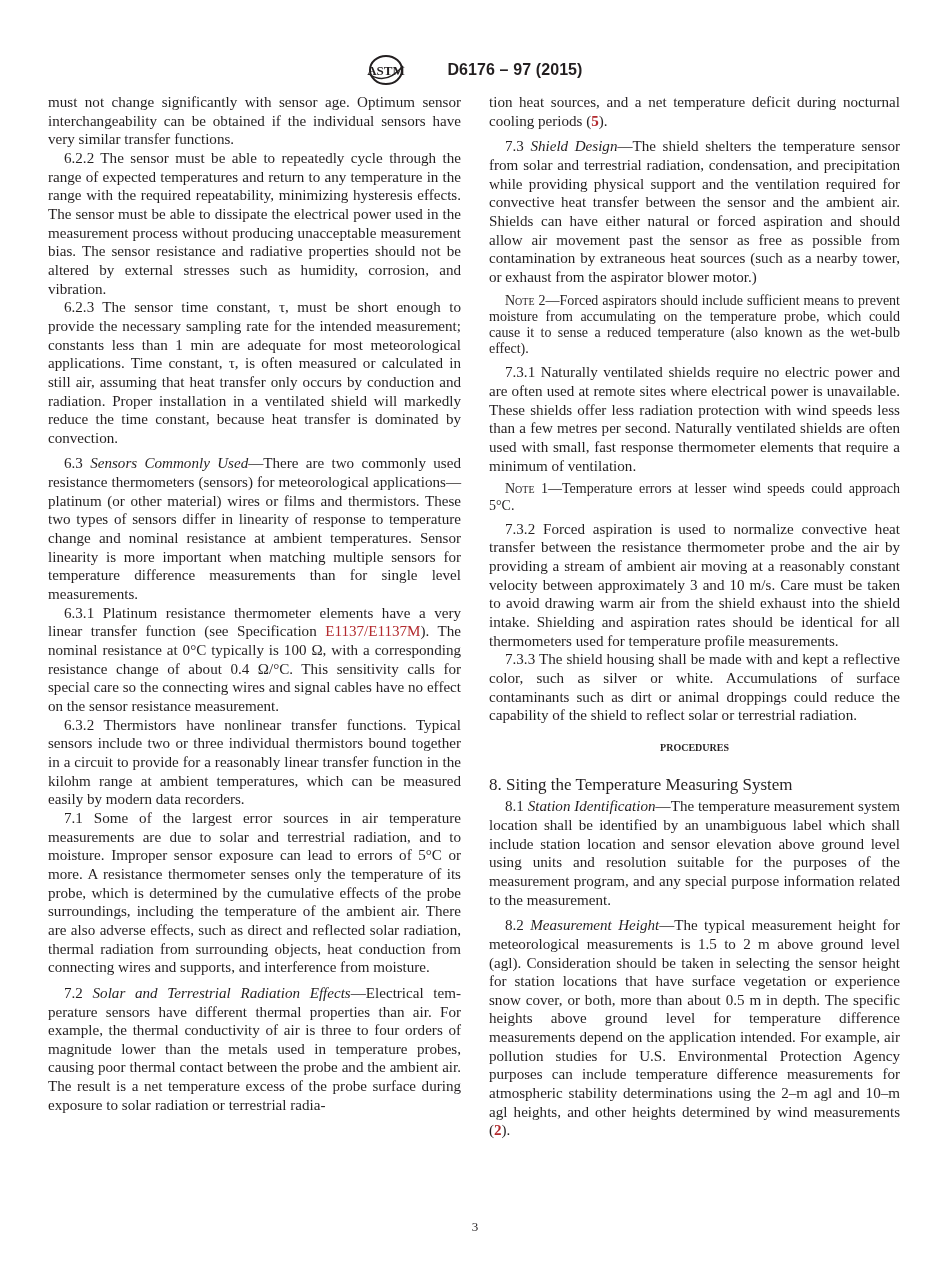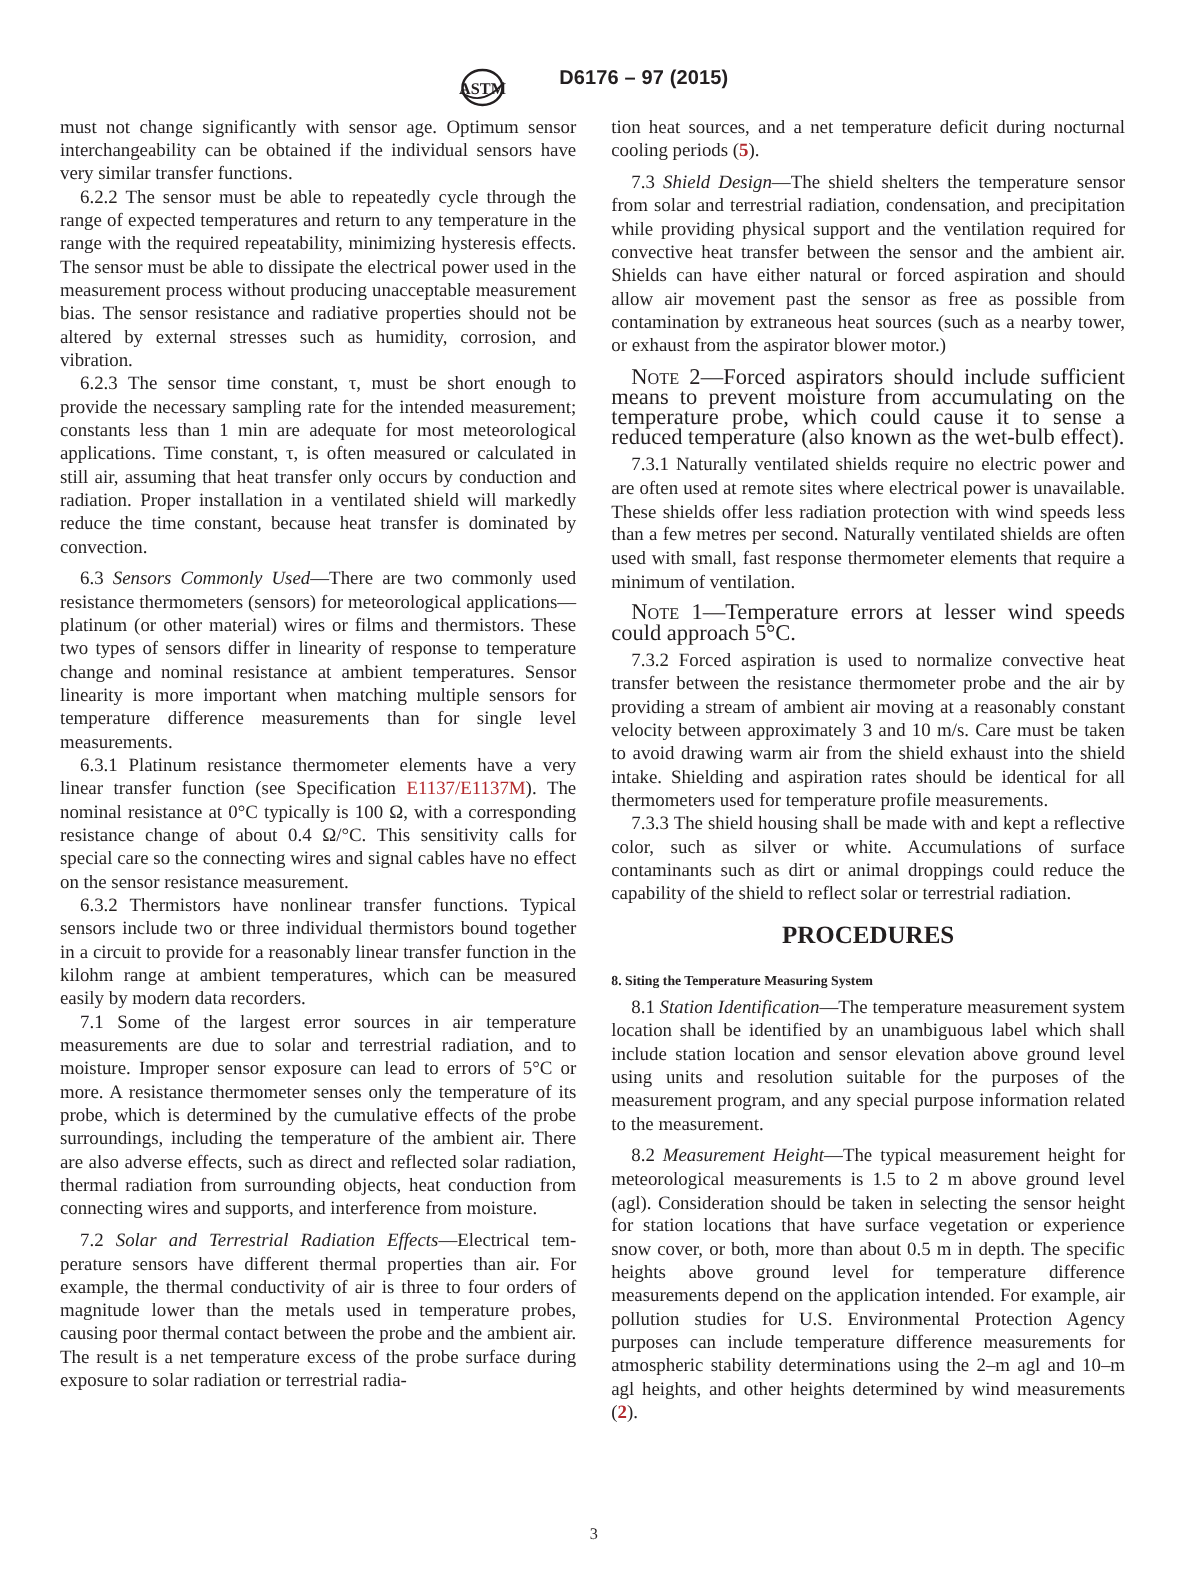--- a/index.html
+++ b/index.html
@@ -1,30 +1,30 @@
 <!DOCTYPE html>
 <html><head>
 <meta charset="utf-8">
 <style>
   html, body { margin: 0; padding: 0; background: #ffffff; }
   body { width: 950px; height: 1272px; position: relative; overflow: hidden; color: #231f20;
          font-family: "Liberation Serif", "DejaVu Serif", serif; }
-  .header { position: absolute; top: 54px; left: 0; width: 950px; display: flex; justify-content: center; align-items: flex-start; gap: 36px; }
+  .header { position: absolute; top: 54px; left: 0; width: 950px; display: flex; justify-content: center; align-items: center; gap: 36px; }
   .logo { width: 38px; height: 32px; margin-right: 6px; }
   .doc-id { font-family: "Liberation Sans", "DejaVu Sans", sans-serif; font-weight: bold; font-size: 16px; letter-spacing: 0.1px; color: #231f20; }
   .col { position: absolute; top: 93px; width: 413px; font-size: 15.1px; line-height: 18.65px; }
   .col-left { left: 48px; }
   .col-right { left: 489px; width: 411px; }
   p { margin: 0; text-align: justify; text-align-last: left; hyphens: manual; }
   p.ind { text-indent: 16px; }
   .gap { margin-top: 7px; }
-  .note { font-size: 18px; line-height: 16.2px; text-indent: 16px; margin: 6px 0 6px 0; text-align: justify; }
+  .note { font-size: 14px; line-height: 16.2px; text-indent: 16px; margin: 6px 0 6px 0; text-align: justify; }
   .note-label { font-variant: small-caps; }
-  .sec-head { font-weight: bold; font-size: 11px; margin-top: 11px; margin-bottom: 3px; text-align: left; }
-  .centered-head { font-weight: bold; text-align: center; margin-top: 14px; margin-bottom: 18px; font-size: 20px; }
+  .sec-head { font-weight: normal; font-size: 17px; margin-top: 11px; margin-bottom: 3px; text-align: left; }
+  .centered-head { font-weight: bold; text-align: center; margin-top: 14px; margin-bottom: 18px; font-size: 10px; }
   em { font-style: italic; }
   .link { color: #b22a2e; }
   .ref { color: #b22a2e; font-weight: bold; }
   .page-num { position: absolute; top: 1219px; left: 0; width: 950px; text-align: center; font-size: 13px; }
 </style>
 </head>
 <body>
 
 <div class="header">
   <svg class="logo" viewBox="0 0 38 32">

